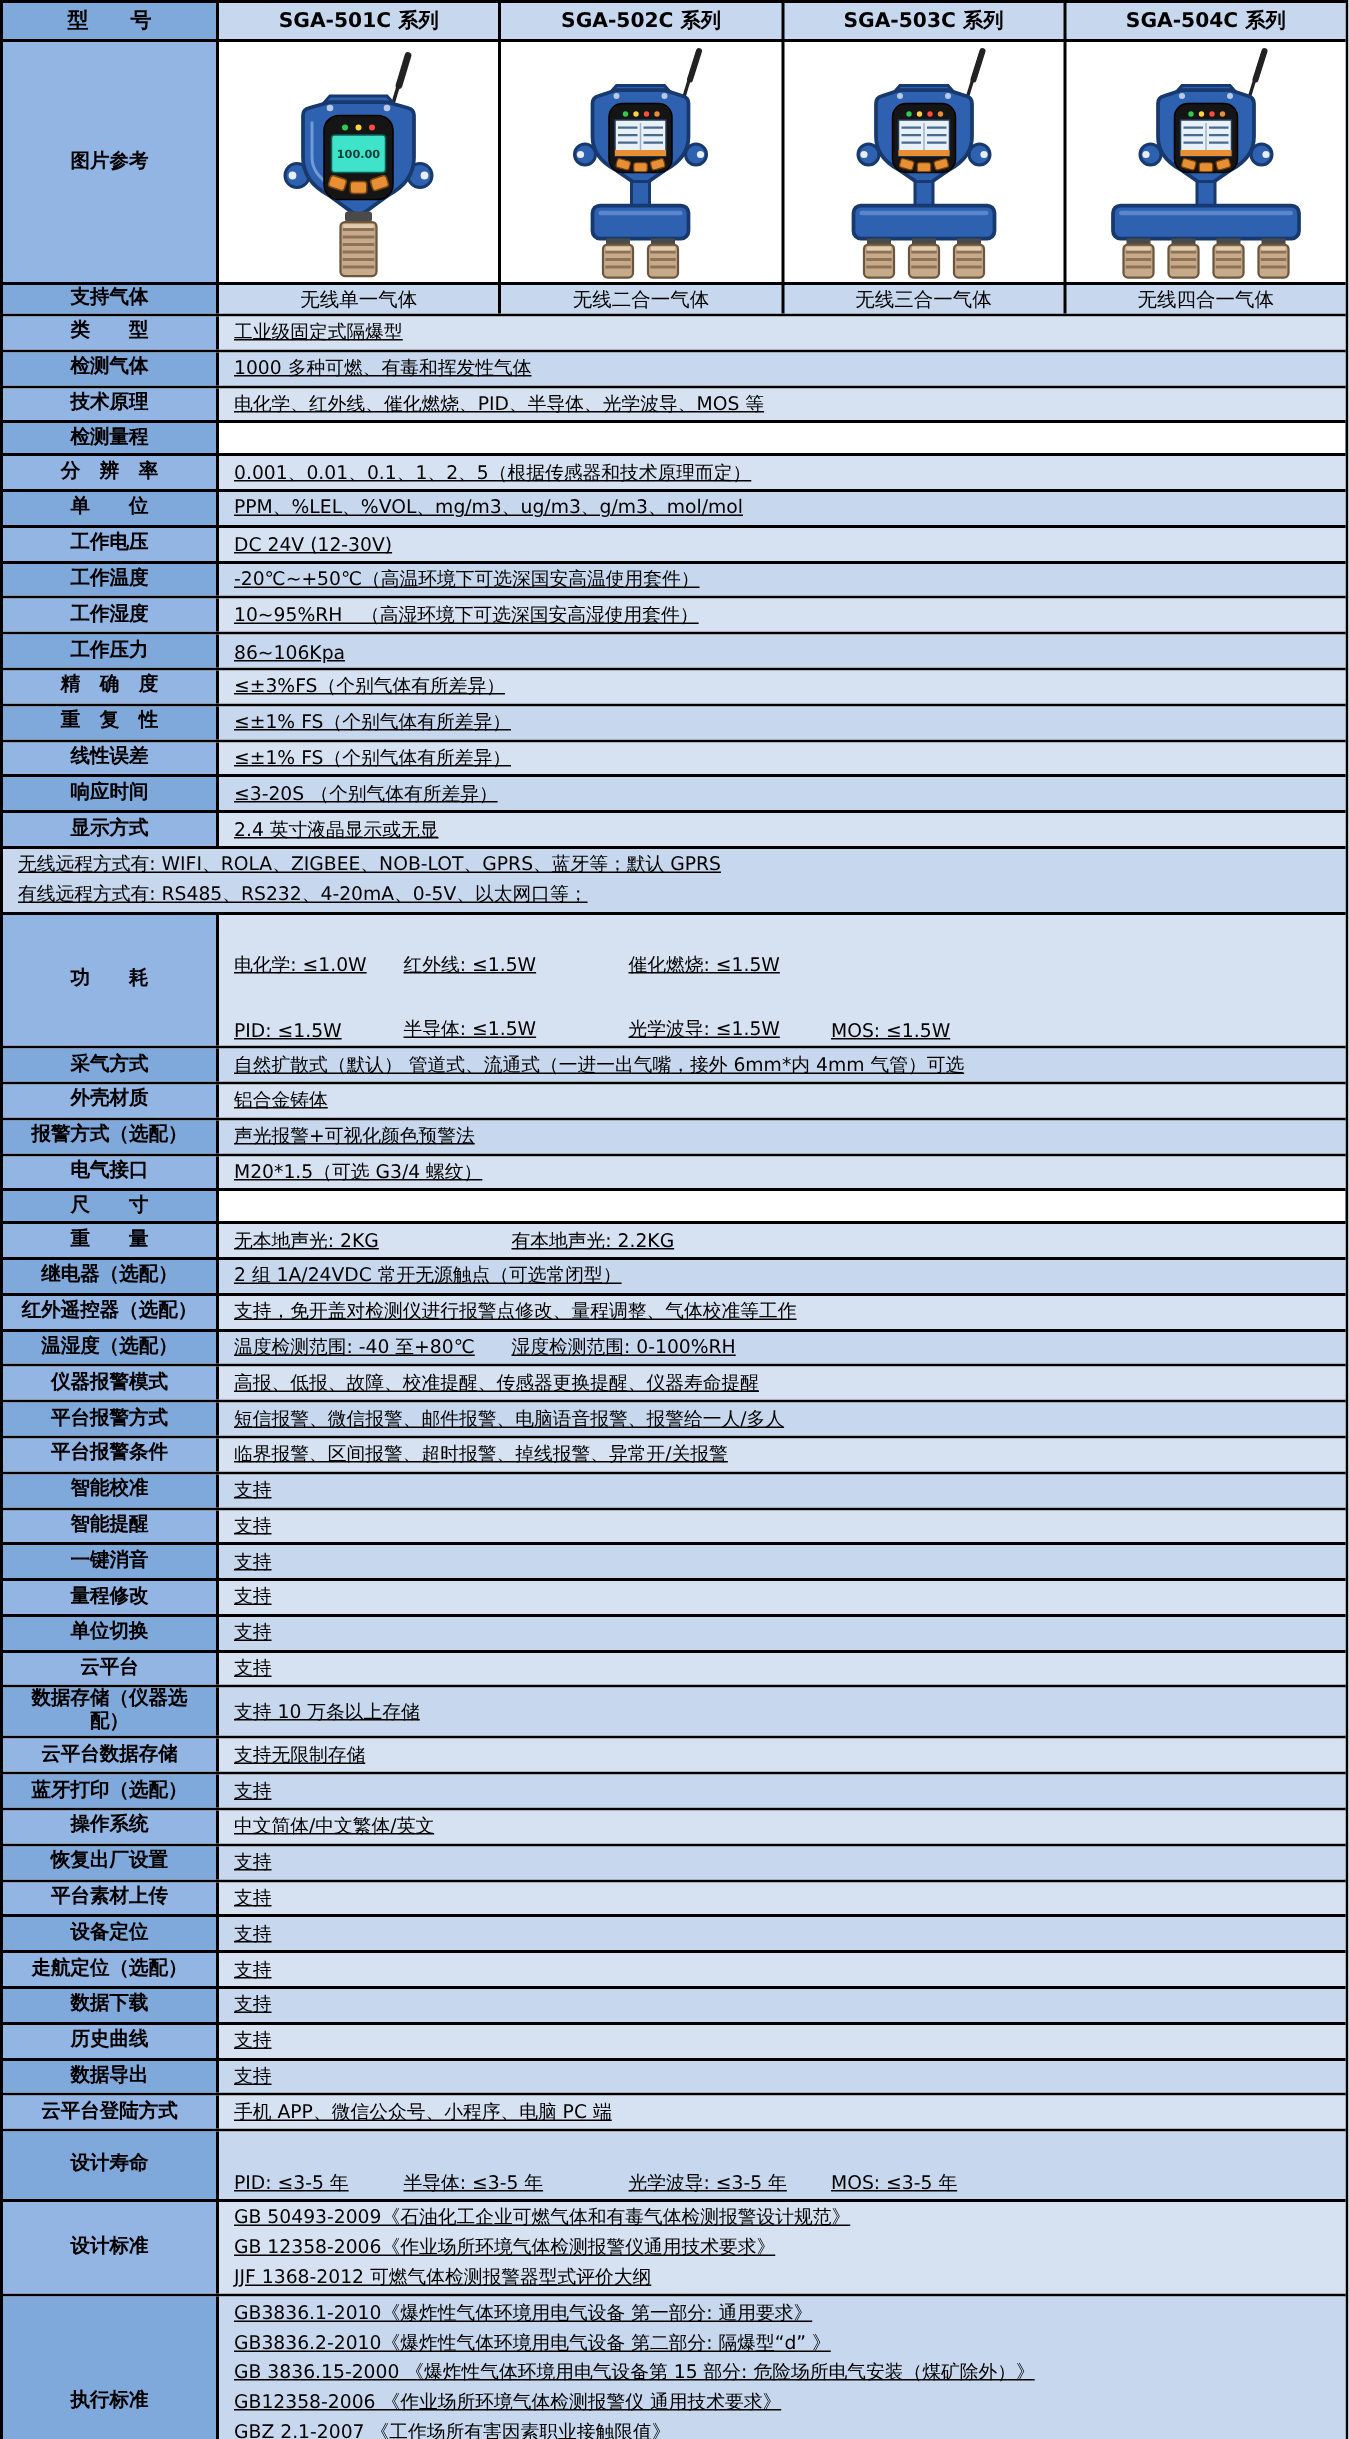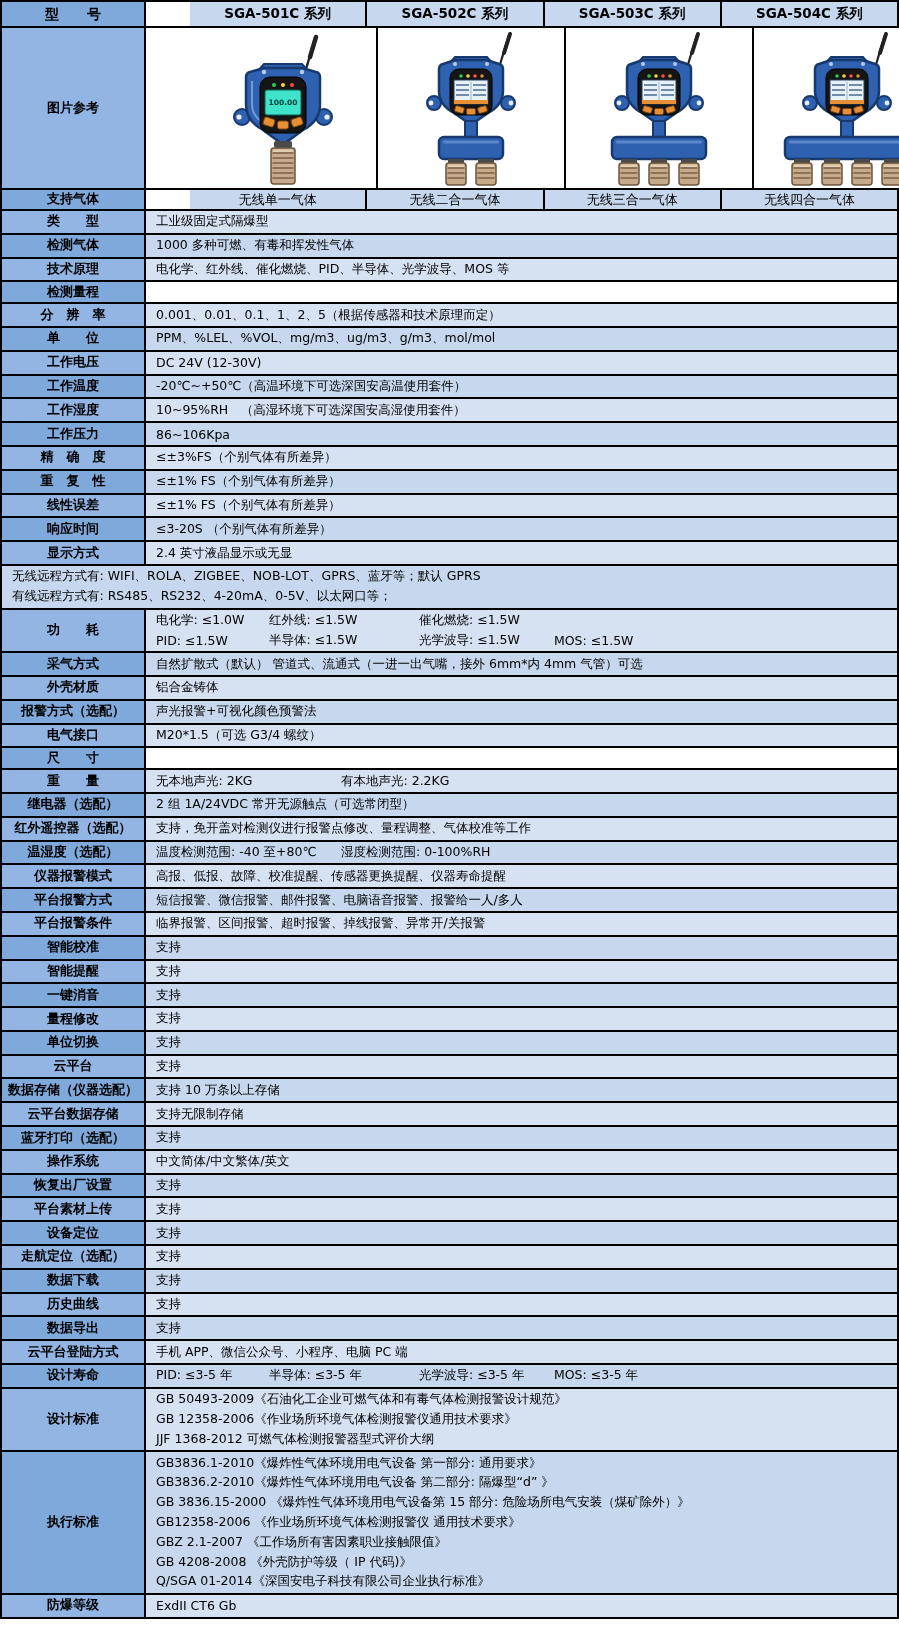--- a/index.html
+++ b/index.html
@@ -2,38 +2,38 @@
 <html style="--border: #000000; --label-a: #92b5e4; --label-b: #80a9db; --value-a: #d6e1f2; --value-b: #c6d7ee;"><head>
 <meta charset="utf-8">
 <style>
   html,body{margin:0;padding:0;background:#fff;}
   body{width:899px;font-family:"DejaVu Sans","Liberation Sans",sans-serif;color:#000;}
   .sheet{width:899px;box-sizing:border-box;border:2px solid var(--border);background:#fff;}
   .row{display:flex;border-bottom:2px solid var(--border);box-sizing:border-box;}
   #spec-rows .row:last-child{border-bottom:none;}
   .label{flex:0 0 144px;width:144px;box-sizing:border-box;border-right:2px solid var(--border);
          display:flex;align-items:center;justify-content:center;text-align:center;
-         font-weight:bold;font-size:13px;padding:1px 1px;line-height:1.15;}
+         font-weight:bold;font-size:13px;padding:1px 11px;line-height:1.15;}
   .a .label{background:var(--label-a);} .b .label{background:var(--label-b);}
   .a .value,.a .cell{background:var(--value-a);} .b .value,.b .cell{background:var(--value-b);}
   .value{flex:1;display:flex;flex-direction:column;justify-content:center;
-         font-size:12.5px;padding:1px 6px 1px 10px;box-sizing:border-box;}
+         font-size:12.5px;padding:1px 6px 1px 10px;box-sizing:border-box;text-decoration:underline;}
   .cells{flex:1;display:flex;}
   .cell{flex:1;display:flex;align-items:center;justify-content:center;border-left:2px solid var(--border);box-sizing:border-box;}
-  .cell:first-child{border-left:none;margin-left:44px;}
+  .cell:first-child{border-left:none;}
   .hdr{height:26px;}
   .hdr .cell{font-weight:bold;font-size:13.5px;}
   .hdr .label{font-size:14px;}
   .imgrow{height:162px;}
   .imgrow .cell{background:#fff;padding:0;}
   .gas{height:21px;}
   .gas .cell{font-size:13px;}
   .spec{min-height:21.8px;}
   .line{min-height:19.8px;display:flex;align-items:center;white-space:nowrap;}
-  .cols{display:flex;}
+  .cols{display:flex;margin-top:23px;}
   .cols .c0{display:inline-block;width:113px;}
   .cols .c1{display:inline-block;width:150px;}
   .cols .c2{display:inline-block;width:135px;}
   .cols .c3{flex:1;}
   .seg{display:inline-block;}
   .seg0{width:185px;}
   svg{display:block;}
 </style>
 </head>
 <body>

